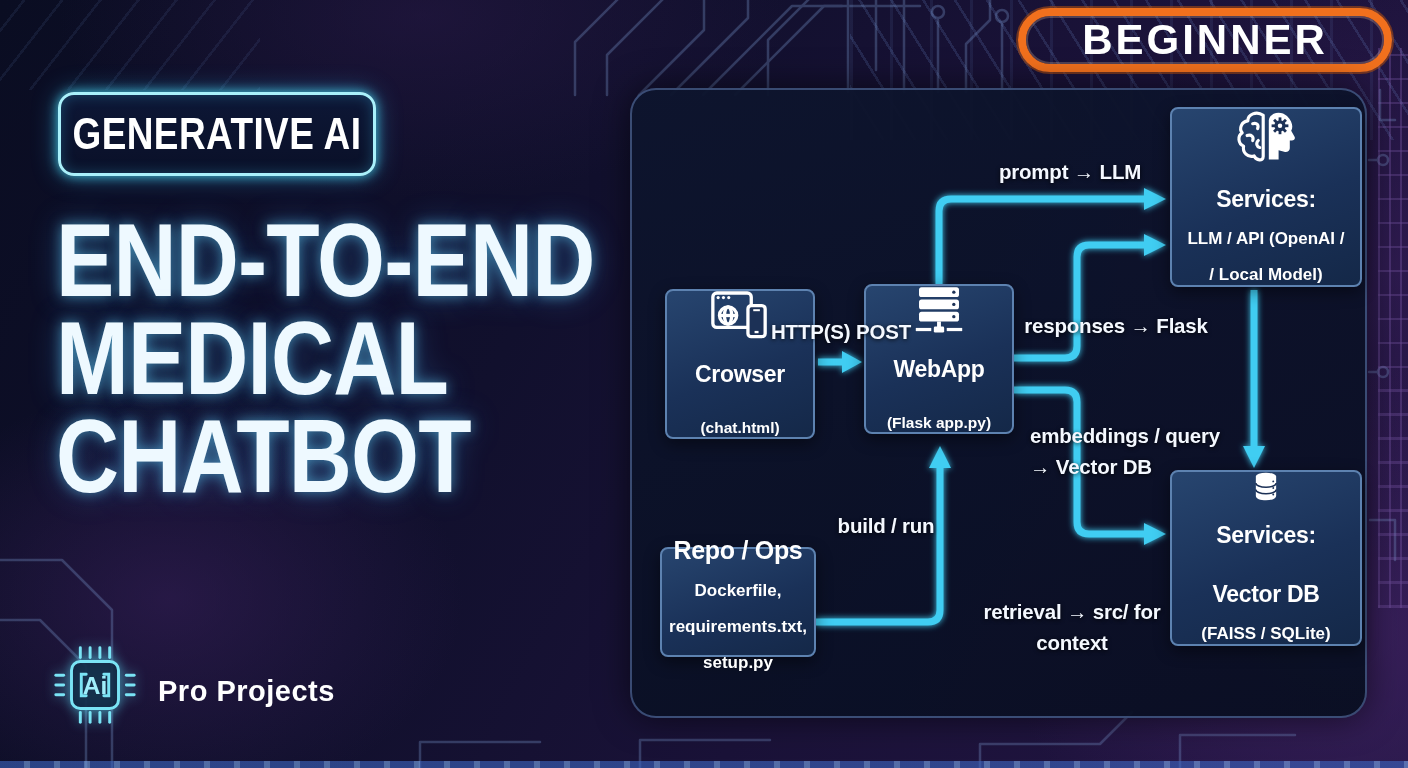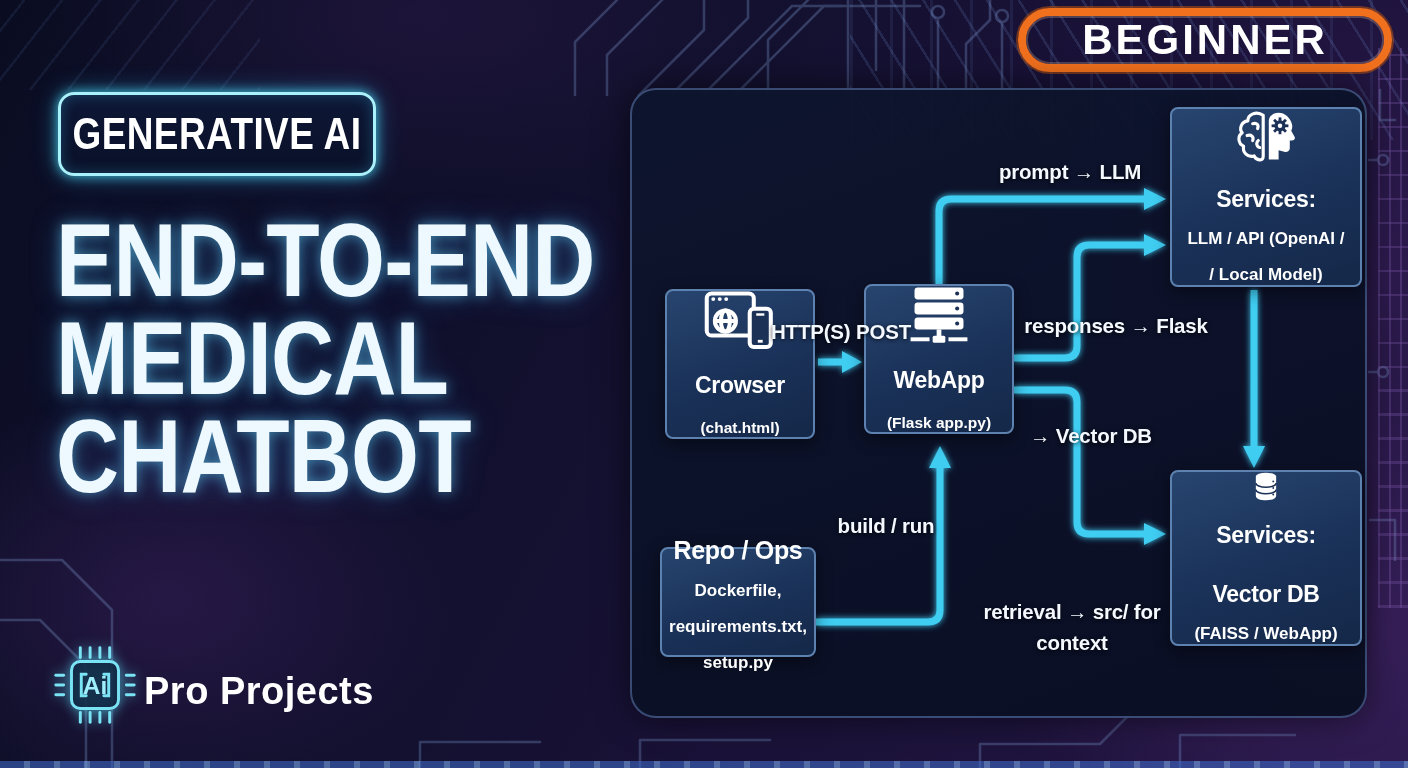--- a/index.html
+++ b/index.html
@@ -46,23 +46,23 @@
   .genai-badge span{
     color:#fff;font-weight:bold;font-size:44px;white-space:nowrap;
     transform:scaleX(.84);letter-spacing:.5px;
   }
   .main-title{position:absolute;left:56px;top:212px;line-height:.94;}
   .main-title span{
     display:block;color:#eef9ff;font-weight:bold;font-size:104px;letter-spacing:-1px;
     transform:scaleX(.84);transform-origin:left;white-space:nowrap;
     text-shadow:0 0 14px rgba(100,215,255,.55),0 0 34px rgba(70,170,255,.35);
   }
-  .brand{position:absolute;left:48px;top:638px;display:flex;align-items:center;gap:2px;}
+  .brand{position:absolute;left:48px;top:638px;display:flex;align-items:center;gap:16px;}
   .brand svg{filter:drop-shadow(0 0 6px rgba(90,220,245,.75));}
-  .brand-name{color:#fff;font-weight:bold;font-size:38px;letter-spacing:.5px;margin-top:13px;}
+  .brand-name{color:#fff;font-weight:bold;font-size:29px;letter-spacing:.5px;margin-top:13px;}
 
   
   .beginner-badge{
     position:absolute;left:1018px;top:8px;width:374px;height:64px;box-sizing:border-box;
     border:8px solid #f1701d;border-radius:34px;
     box-shadow:0 0 0 2px rgba(180,80,15,.55),inset 0 0 0 2px rgba(255,210,170,.25);
     display:flex;align-items:center;justify-content:center;
   }
   .beginner-badge span{color:#fff;font-weight:bold;font-size:42px;letter-spacing:3px;white-space:nowrap;}
 
@@ -74,21 +74,21 @@
     box-shadow:0 0 34px rgba(0,0,0,.55);
   }
   .node{
     position:absolute;box-sizing:border-box;border-radius:8px;
     background:linear-gradient(160deg,#27456f 0%,#1a3158 55%,#142848 100%);
     border:2px solid #5d82b0;box-shadow:0 5px 16px rgba(0,0,0,.45);
     display:flex;flex-direction:column;align-items:center;justify-content:center;
     color:#fff;text-align:center;gap:16px;
   }
   .node-title{font-size:23px;font-weight:bold;letter-spacing:-.3px;margin-top:5px;}
-  .node-sub{font-size:15.5px;font-weight:600;margin-top:4px;}
+  .node-sub{font-size:15.5px;font-weight:600;margin-top:15px;}
   .node-line{font-size:17px;font-weight:600;line-height:20px;}
   .arrows{position:absolute;left:0;top:0;}
   .elabel{
     position:absolute;color:#f4f8ff;font-weight:bold;font-size:20.5px;white-space:nowrap;
     text-shadow:0 1px 4px rgba(0,0,0,.8);letter-spacing:-.2px;
   }
   .elabel.c{transform:translateX(-50%);text-align:center;}
   .elabel span{display:block;line-height:31px;}
 </style>
 </head>
@@ -272,34 +272,35 @@
         <path d="M6,12 L6,66 C6,73 18,78 34,78 C50,78 62,73 62,66 L62,12 Z" fill="#fff"></path>
         <ellipse cx="34" cy="12" rx="28" ry="10" fill="#fff"></ellipse>
         <path d="M6,30 C6,37 18,42 34,42 C50,42 62,37 62,30" stroke="#1c3156" stroke-width="4" fill="none"></path>
         <path d="M6,48 C6,55 18,60 34,60 C50,60 62,55 62,48" stroke="#1c3156" stroke-width="4" fill="none"></path>
         <circle cx="54" cy="26" r="2.6" fill="#1c3156"></circle>
         <circle cx="54" cy="44" r="2.6" fill="#1c3156"></circle>
         <circle cx="54" cy="62" r="2.6" fill="#1c3156"></circle>
       </svg>
       <div class="node-title">Services:</div>
       <div class="node-title" style="margin-top:16px;">Vector DB</div>
-      <div class="node-line">(FAISS / WebApp)</div>
+      <div class="node-line">(FAISS / SQLite)</div>
     </div>
 
     <div class="node" style="left:28px;top:457px;width:156px;height:110px;">
       <div class="node-title" style="font-size:25px;">Repo / Ops</div>
       <div class="node-line">Dockerfile,</div>
       <div class="node-line">requirements.txt,</div>
       <div class="node-line">setup.py</div>
     </div>
 
     <div class="elabel c" style="left:209px;top:230px;">HTTP(S) POST</div>
     <div class="elabel c" style="left:438px;top:70px;">prompt → LLM</div>
     <div class="elabel c" style="left:484px;top:224px;">responses → Flask</div>
     <div class="elabel" style="left:398px;top:330px;">
+      <span>embeddings / query</span>
       <span>→ Vector DB</span>
     </div>
     <div class="elabel c" style="left:440px;top:466px;margin-top:40px;">
       <span>retrieval → src/ for</span>
       <span>context</span>
     </div>
     <div class="elabel c" style="left:254px;top:424px;">build / run</div>
 
   </div>
 </div>

